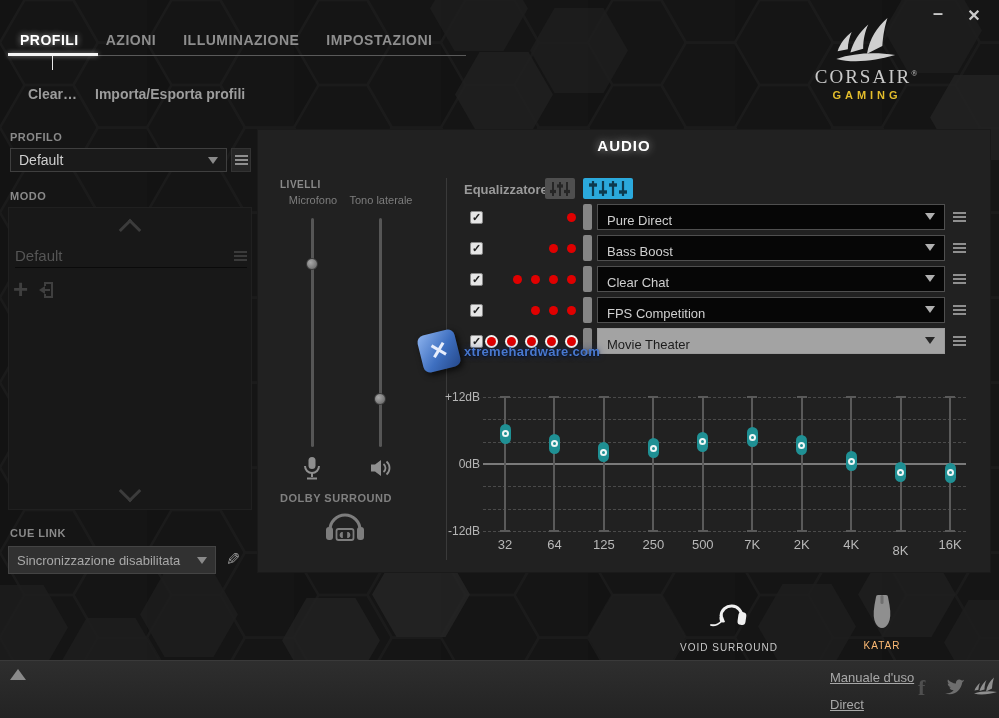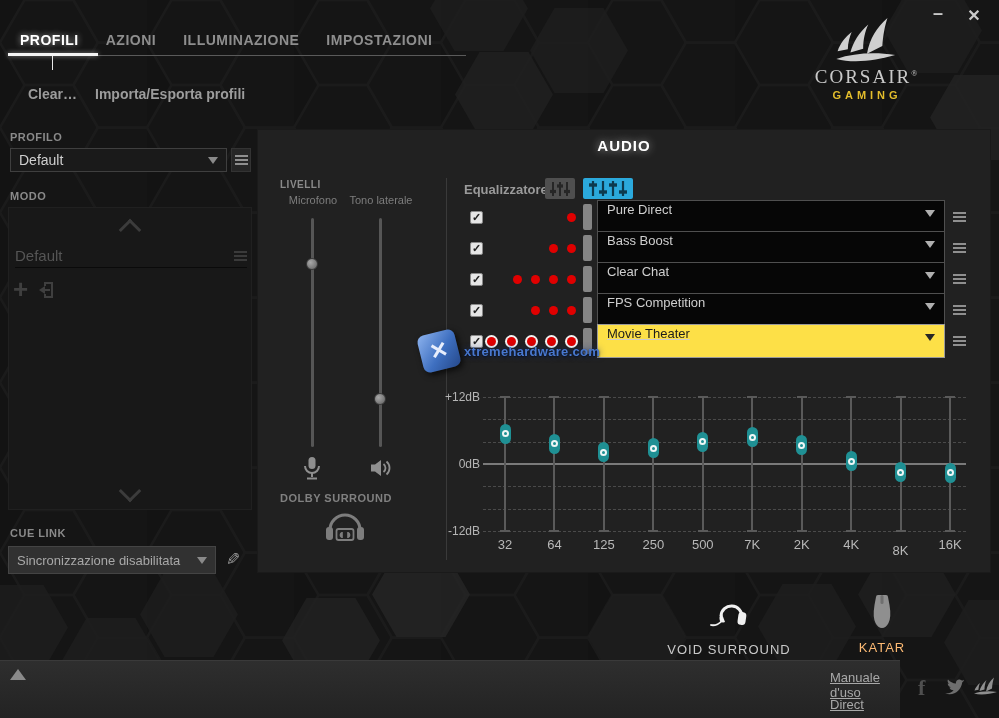--- a/index.html
+++ b/index.html
@@ -84,24 +84,24 @@
   #preset-rows { left:212px; top:74px; width:496px; }
   .preset-row { display:flex; align-items:center; height:26px; margin-bottom:5px; }
   .pcheck { width:13px; height:13px; background:#e6e6e6; border:1px solid #8a8a8a; border-radius:2px;
       font-size:11px; line-height:11px; text-align:center; color:#222; cursor:pointer; }
   .pcheck.on::before { content:"\2713"; font-weight:bold; }
   .pdots { width:100px; display:flex; justify-content:flex-end; align-items:center; gap:9px; padding-right:7px; }
   .dot { width:9px; height:9px; border-radius:50%; background:#e00000; }
   .dot.ring { box-shadow:0 0 0 2px #f2f2f2; margin-left:2px; }
   .phandle { width:9px; height:26px; background:#858585; border-radius:2px; cursor:grab; }
   .pdrop { margin-left:5px; width:348px; height:26px; background:#060606; border:1px solid #4f4f4f;
-      display:flex; align-items:flex-end; padding:16px 9px; cursor:pointer; }
+      display:flex; align-items:flex-start; padding:8px 9px; cursor:pointer; }
   .pdrop .nm { flex:1; font-size:13px; color:#cfcfcf; }
   .pdrop .tri-down { border-top-color:#b0b0b0; }
-  .pdrop.sel { background:#fde047; border-color:#9a9a9a;text-decoration:underline; }
+  .pdrop.sel { background:#a3a3a3; border-color:#9a9a9a; }
   .pdrop.sel .nm { color:#1c1c1c; }
   .pdrop.sel .tri-down { border-top-color:#262626; }
   .pmenu { margin-left:8px; cursor:pointer; }
 
   
   #eq-graph { left:0; top:0; width:732px; height:442px; pointer-events:none; }
   .gline-dash { position:absolute; left:225px; width:483px; border-top:1px dashed #4a4a4a; }
   .gline-solid { position:absolute; left:225px; width:483px; height:2px; background:#7a7a7a; }
   .gcol { position:absolute; width:2px; background:#5a5a5a; }
   .gcap { position:absolute; width:10px; height:2px; background:#5a5a5a; }
@@ -117,25 +117,25 @@
       background:linear-gradient(135deg,#8db3ee 0%,#3e6fc0 55%,#25488a 100%);
       box-shadow:2px 3px 6px rgba(0,0,0,.7); color:#e8eefc; font-size:22px; font-weight:bold;
       display:flex; align-items:center; justify-content:center; }
   #wm-text { margin-left:6px; font-size:13px; font-weight:bold; color:#4878cf; letter-spacing:.3px;
       text-shadow:0 1px 2px #060d1c, 0 0 6px rgba(20,50,120,.8); }
 
   
   .device { position:absolute; text-align:center; cursor:pointer; }
   #device-0 { left:654px; top:594px; width:150px; }
   #device-1 { left:832px; top:594px; width:100px; }
-  .device .dlabel { margin-top:4px; font-size:13px; letter-spacing:1px; color:#c9c9c9; }
+  .device .dlabel { margin-top:4px; font-size:10px; letter-spacing:1px; color:#c9c9c9; }
   #device-1 .dlabel { color:#fdba74; }
 
   
-  #footer { left:0; top:660px; width:900px; height:58px; background:linear-gradient(#2e2e2e,#232323); border-top:1px solid #3a3a3a; }
+  #footer { left:0; top:660px; width:999px; height:58px; background:linear-gradient(#2e2e2e,#232323); border-top:1px solid #3a3a3a; }
   #footer-up { position:absolute; left:10px; top:8px; width:0; height:0; cursor:pointer;
       border-left:8px solid transparent; border-right:8px solid transparent; border-bottom:11px solid #8a8a8a; }
   .flink { position:absolute; left:830px; font-size:13px; color:#a8a8a8; text-decoration:underline; cursor:pointer; }
   #flink-0 { top:9px; } #flink-1 { top:36px; }
   .social { position:absolute; cursor:pointer; }
   #soc-fb { left:918px; top:14px; font-family:"Liberation Serif",serif; font-size:22px; font-weight:bold; color:#4f4f4f; }
   #soc-tw { left:944px; top:18px; }
   #soc-co { left:974px; top:16px; }
 </style>
 </head>

